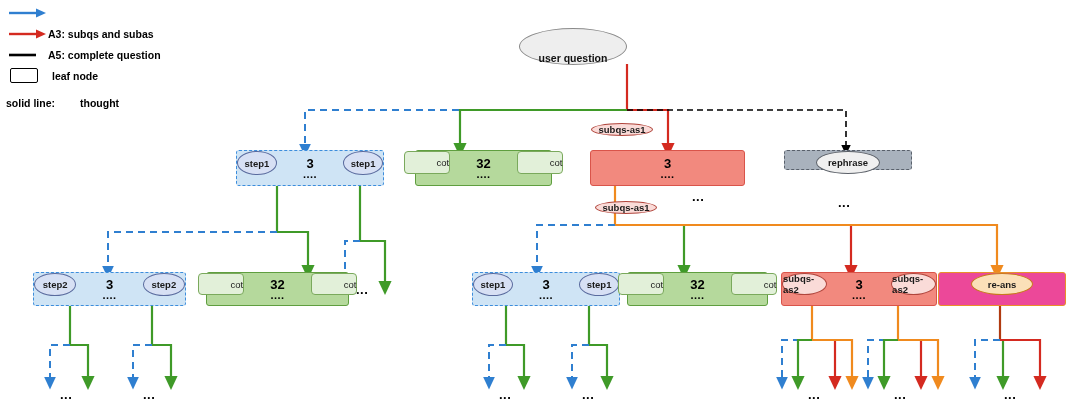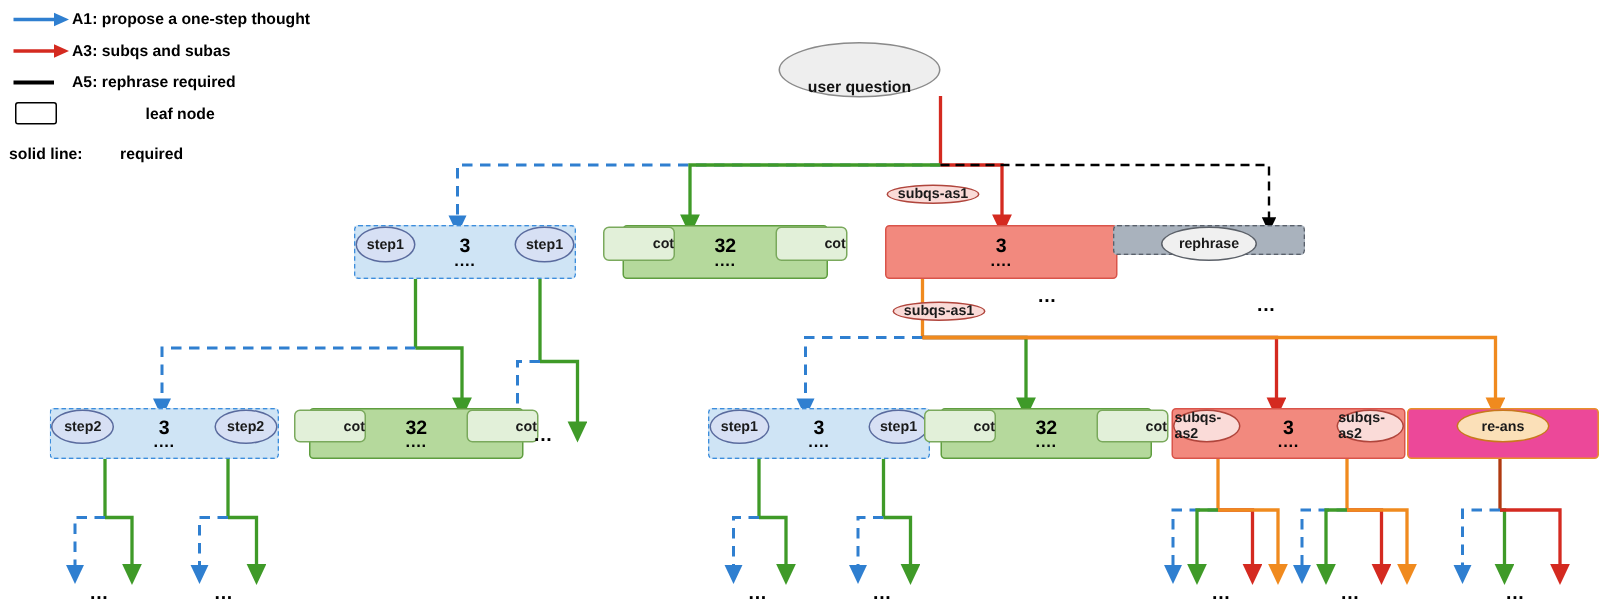--- a/index.html
+++ b/index.html
@@ -29,21 +29,21 @@
   .grp-cream{background:#ec4899;border:1.6px solid #e8902a;}
 
   .ell{border-radius:50%;display:flex;align-items:center;justify-content:center;
        font-size:9.5px;font-weight:bold;color:#1a1a1a;box-sizing:border-box;}
   .ell-blue{background:#d7e0f4;border:1.1px solid #5a6b9e;}
   .ell-red{background:#fadbd8;border:1.1px solid #b0453c;}
   .ell-gray{background:#f0f0f0;border:1.1px solid #5b6068;}
   .ell-cream{background:#fbe0b8;border:1.1px solid #c8781d;}
 
   .rect{border-radius:4px;display:flex;align-items:center;justify-content:center;
-        font-size:9.5px;font-weight:bold;color:#1a1a1a;box-sizing:border-box;
+        font-size:9.5px;font-weight:normal;color:#1a1a1a;box-sizing:border-box;
         background:#e2f0d9;border:1.1px solid #7aa95c;padding-left:32px;}
 
   .count{display:flex;flex-direction:column;align-items:center;justify-content:center;
          line-height:1;}
   .count .num{font-size:13px;font-weight:bold;color:#000;}
   .count .dots{font-size:11px;font-weight:bold;color:#000;letter-spacing:0.5px;
                margin-top:-1px;}
 
   .root{position:absolute;border-radius:50%;background:#eeeeee;border:1.2px solid #8a8a8a;
         display:flex;align-items:flex-end;justify-content:center;
@@ -59,21 +59,20 @@
 
   <div class="legend">
 
     <div class="legend-row">
       <span class="legend-arrow">
         <svg width="42" height="14" viewBox="0 0 42 14">
           <line x1="3" y1="7" x2="30" y2="7" stroke="#2f7fd0" stroke-width="2.4"></line>
           <polygon points="30,2.5 40,7 30,11.5" fill="#2f7fd0"></polygon>
         </svg>
       </span>
-      <span class="legend-label">A1: propose a one-step thought</span>
     </div>
 
 
     <div class="legend-row">
       <span class="legend-arrow">
         <svg width="42" height="14" viewBox="0 0 42 14">
           <line x1="3" y1="7" x2="30" y2="7" stroke="#d42a20" stroke-width="2.4"></line>
           <polygon points="30,2.5 40,7 30,11.5" fill="#d42a20"></polygon>
         </svg>
       </span>
@@ -81,33 +80,33 @@
     </div>
 
 
     <div class="legend-row">
       <span class="legend-arrow">
         <svg width="42" height="14" viewBox="0 0 42 14">
           <line x1="3" y1="7" x2="30" y2="7" stroke="#000000" stroke-width="2.6"></line>
           <polygon points="30,2" fill="#000000"></polygon>
         </svg>
       </span>
-      <span class="legend-label">A5: rephrase required</span>
+      <span class="legend-label">A5: complete question</span>
     </div>
 
     <div class="legend-row">
       <span class="legend-arrow" style="display:flex;align-items:center;">
         <span class="leaf-swatch"></span>
       </span>
-      <span class="legend-label" style="padding-left:4px;margin-left:45px;">leaf node</span>
+      <span class="legend-label" style="padding-left:4px;">leaf node</span>
     </div>
 
     <div class="legend-note" style="margin-top:6px;">
       <span class="k">solid line:</span>
-      <span class="v">required</span>
+      <span class="v">thought</span>
     </div>
   </div>
 
   <svg class="edges" viewBox="0 0 1080 402">
     <defs>
       <marker id="ah-blue" markerWidth="7" markerHeight="7" refX="3.2" refY="3" orient="auto">
         <polygon points="0,0 6.4,3 0,6" fill="#2f7fd0"></polygon>
       </marker>
       <marker id="ah-green" markerWidth="7" markerHeight="7" refX="3.2" refY="3" orient="auto">
         <polygon points="0,0 6.4,3 0,6" fill="#3f9a28"></polygon>
@@ -257,21 +256,21 @@
     </div>
     <div class="count">
       <span class="num">3</span>
       <span class="dots">....</span>
     </div>
     <div class="ell ell-red" style="width:62px;height:23px;margin-left:4px;">
       <span>subqs-as1</span>
     </div>
   </div>
 
-  <div class="group grp-gray" style="left:742px;top:150px;width:128px;height:20px;">
+  <div class="group grp-gray" style="left:784px;top:150px;width:128px;height:20px;">
     <div class="ell ell-gray" style="width:64px;height:23px;">
       <span>rephrase</span>
     </div>
   </div>
 
   <div class="group grp-blue" style="left:33px;top:272px;width:153px;height:34px;">
     <div class="ell ell-blue" style="width:58px;height:23px;margin-right:5px;">
       <span>step2</span>
     </div>
     <div class="count">

